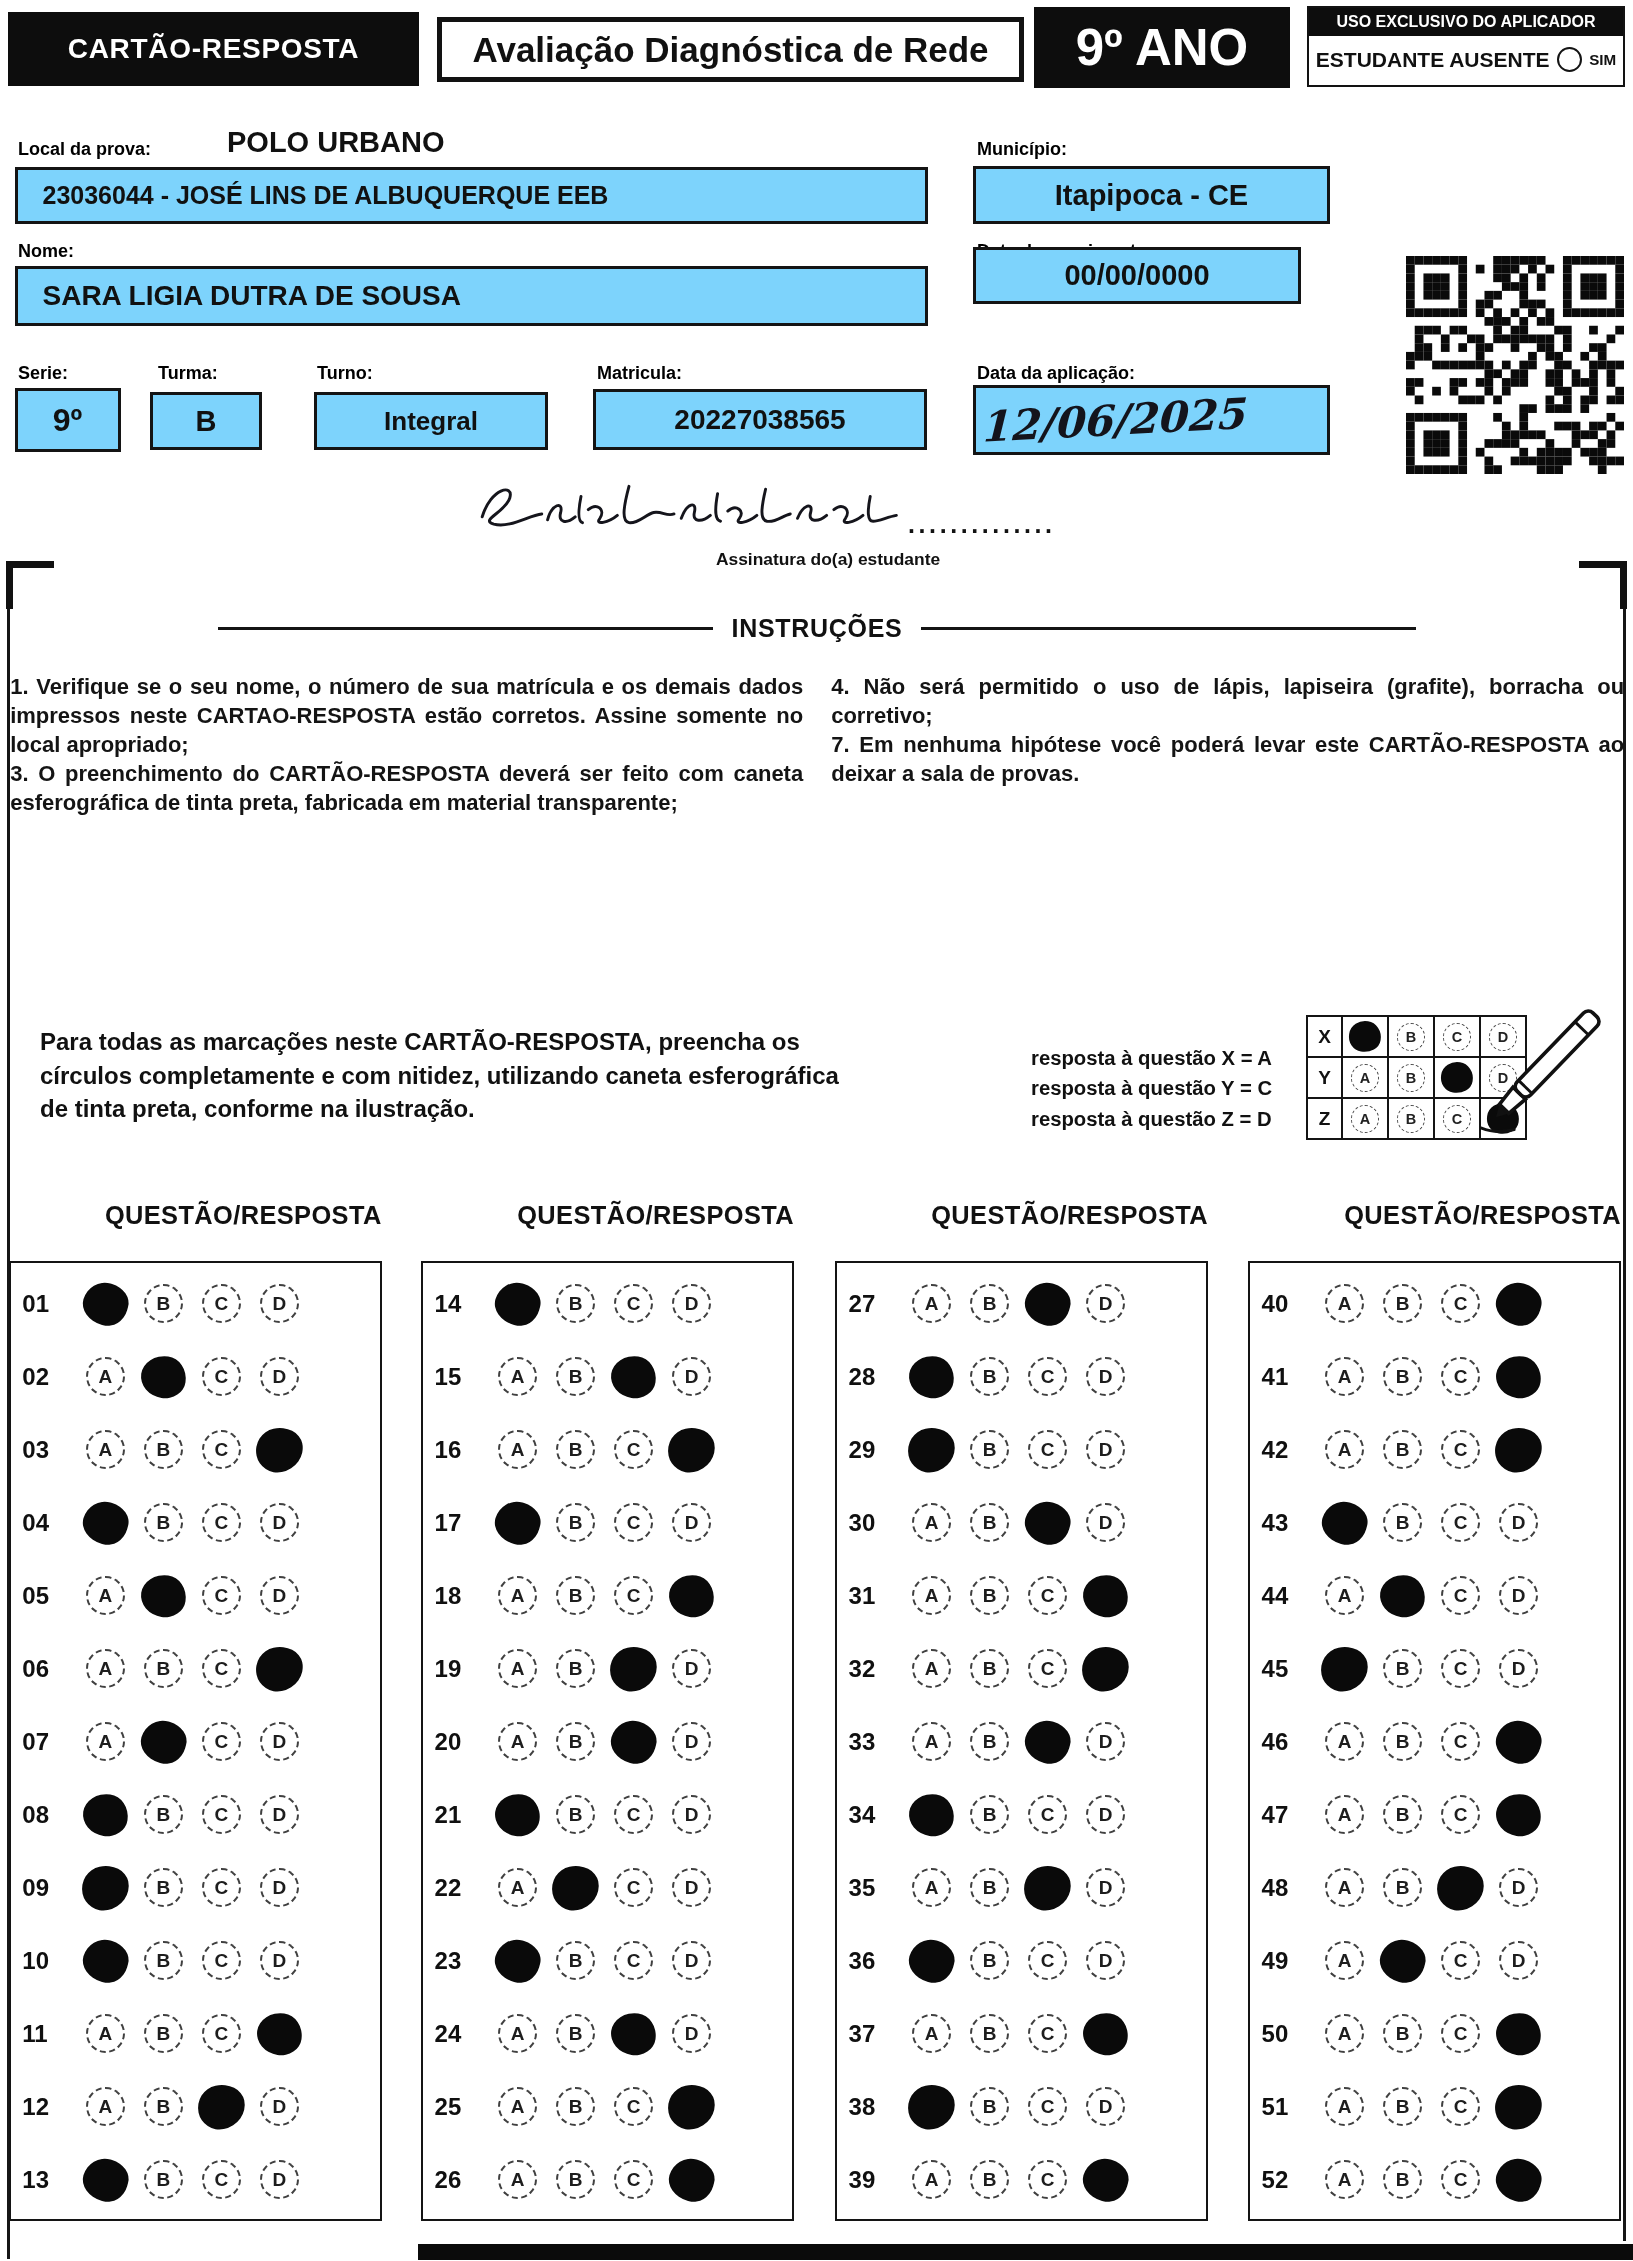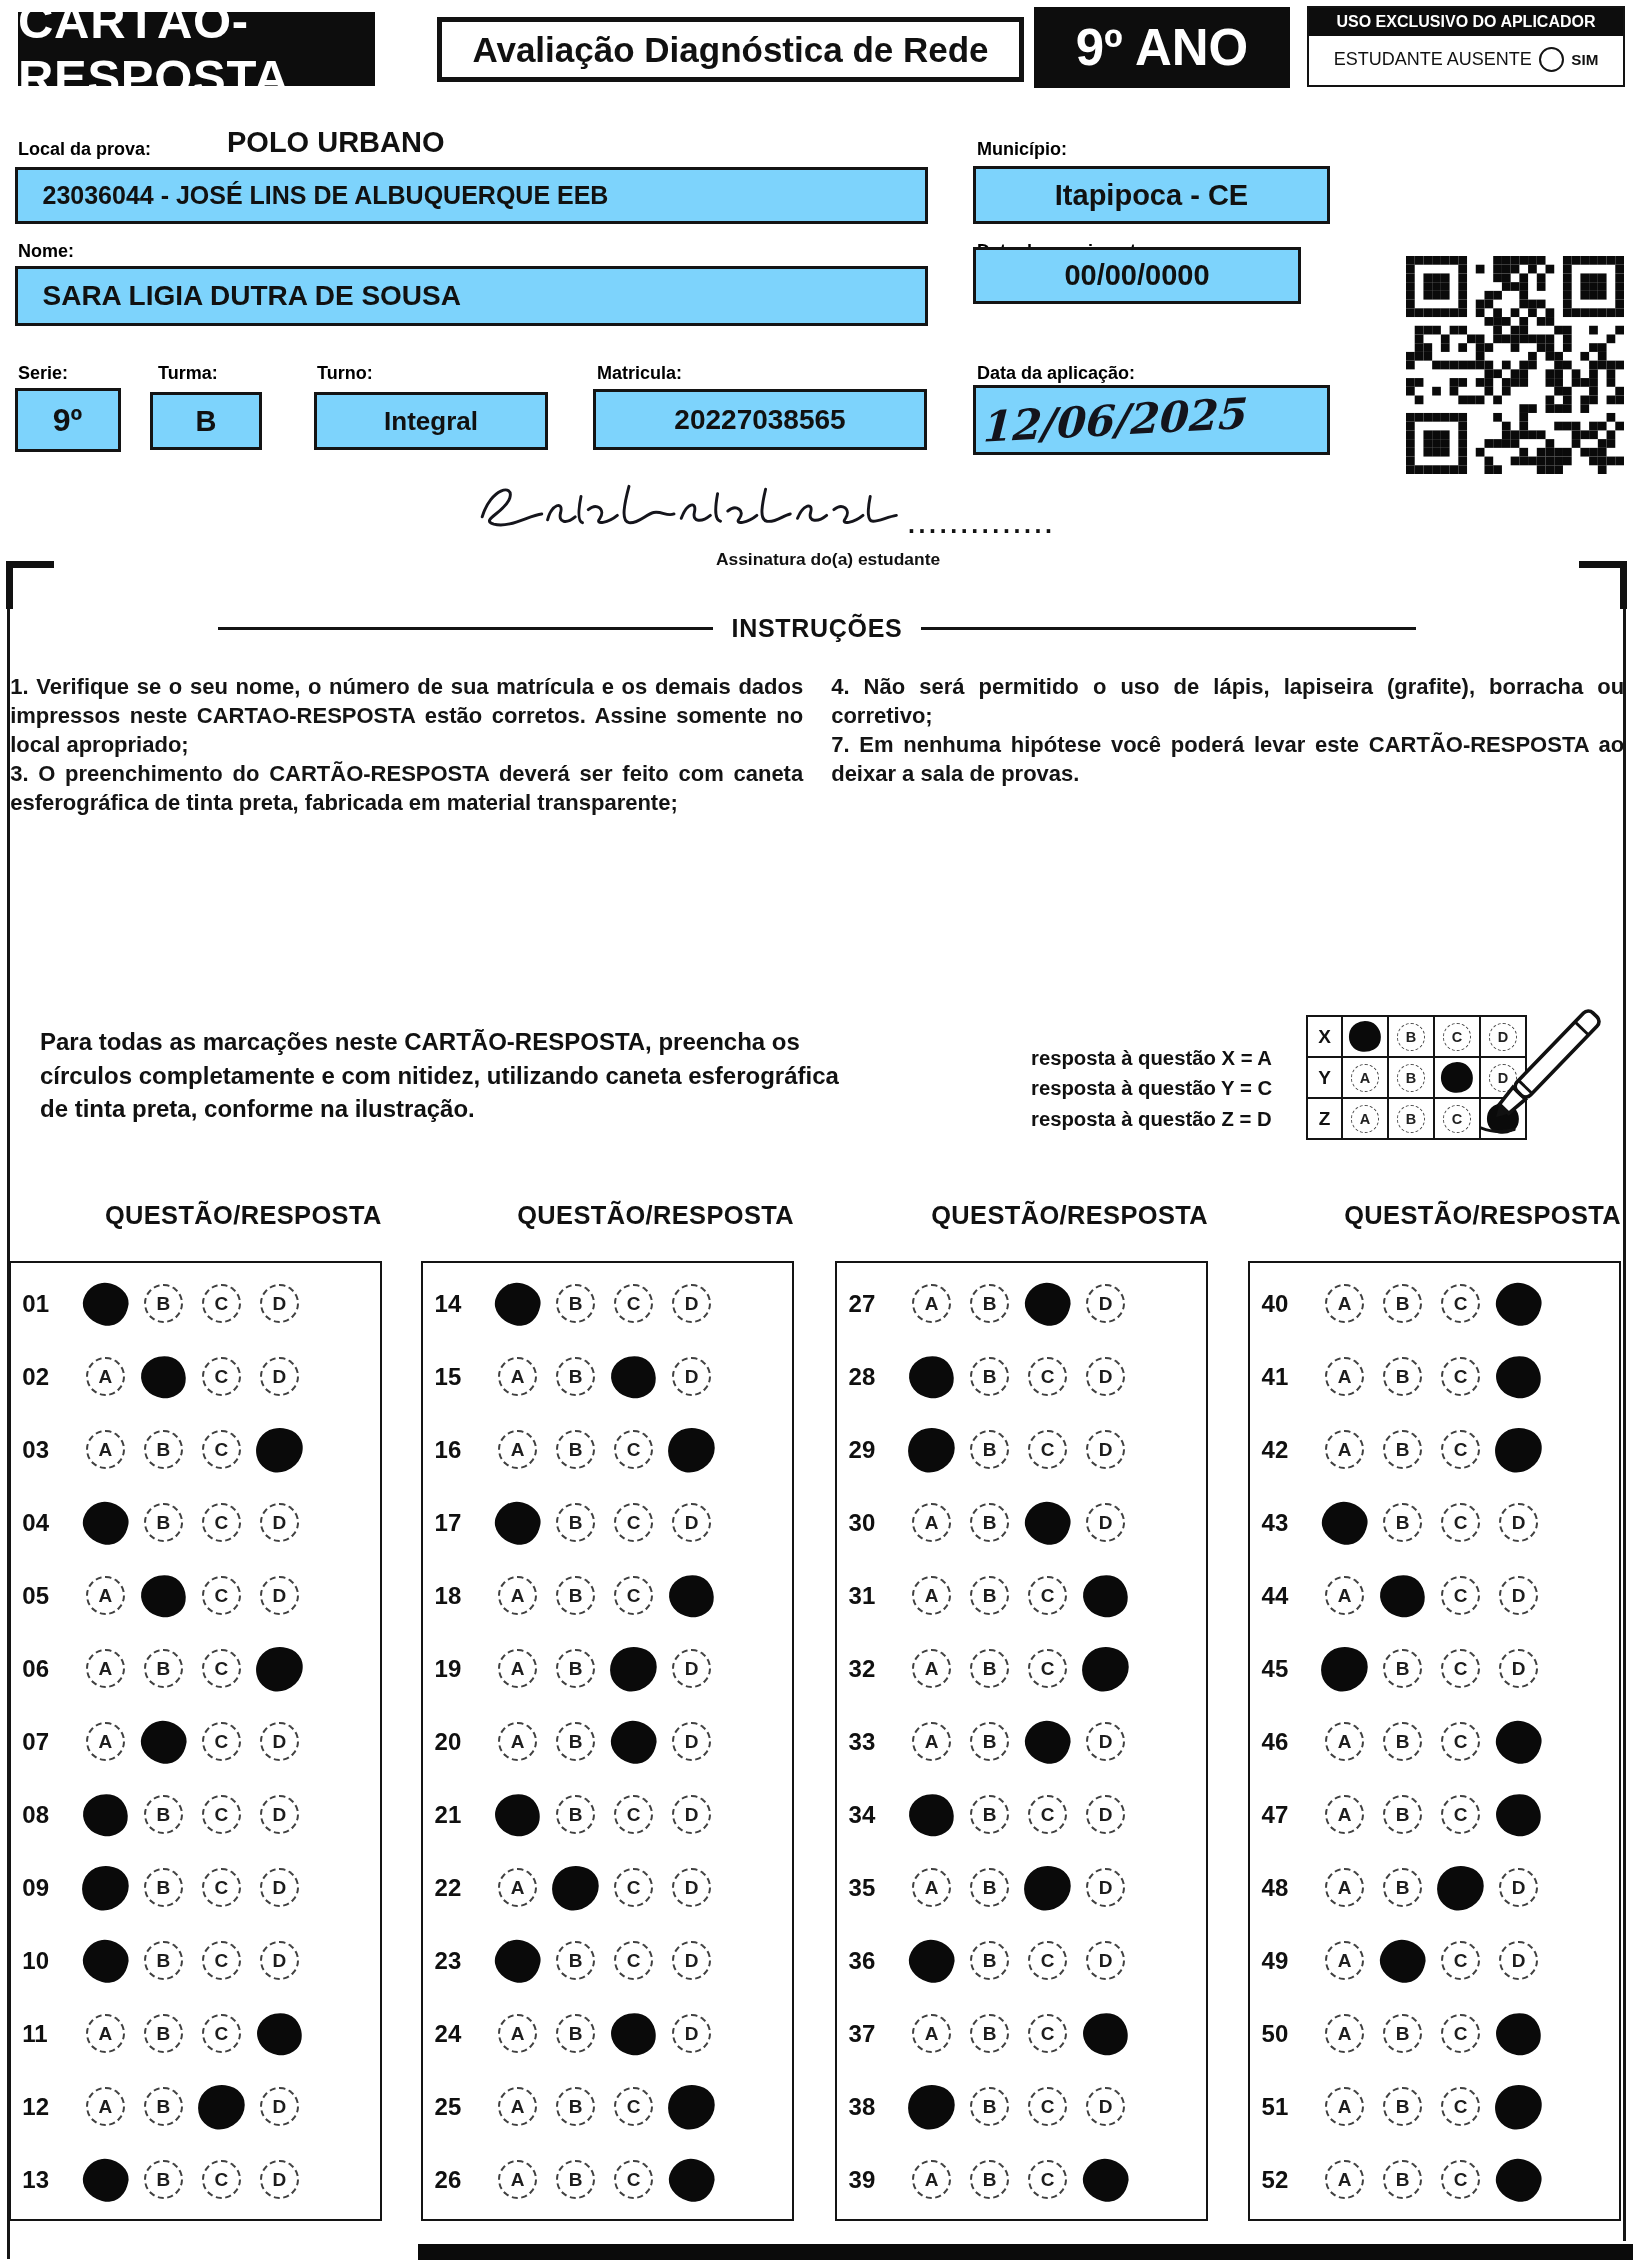--- a/index.html
+++ b/index.html
@@ -9,27 +9,27 @@
     font-family: "Liberation Sans", sans-serif;
     overflow: hidden;
   }
   .abs { position: absolute; }
   .blackbox { background: #0d0d0d; color: #fff; display: flex; align-items: center; justify-content: center; }
   .borderbox { border: 3.6px solid #141414; background: #7dd3fc; display: flex; align-items: center; }
   .centered { justify-content: center; }
   .lbl { font-size: 18px; font-weight: bold; color: #000000; }
 
   
-  #title-box { left: 18px; top: 11.6px; width: 357px; height: 74px; font-size: 49px; font-weight: bold; letter-spacing: 0.7px; }
+  #title-box { left: 8px; top: 11.6px; width: 411px; height: 74px; font-size: 28px; font-weight: bold; letter-spacing: 0.7px; }
   #subtitle-box { left: 437px; top: 17.4px; width: 587px; height: 65px; border: 5.1px solid #121212; display: flex; align-items: center; justify-content: center; font-size: 35px; font-weight: bold; }
   #grade-box { left: 1034px; top: 7.3px; width: 256px; height: 81px; font-size: 51px; font-weight: bold; }
   #aplicador-box { left: 1307px; top: 5.8px; width: 318px; height: 81px; border: 2.9px solid #121212; background: #fff; }
   #apl-head { background: #0d0d0d; color: #fff; height: 28px; display: flex; align-items: center; justify-content: center; font-size: 16px; font-weight: bold; }
   #apl-body { height: 48px; display: flex; align-items: center; justify-content: center; gap: 7.3px; }
-  #apl-body .txt { font-size: 18px; font-weight: normal; }
+  #apl-body .txt { font-size: 21px; font-weight: bold; }
   #absent-circle { width: 25px; height: 25px; border: 2.2px solid #141414; border-radius: 50%; }
   #apl-body .sim { font-size: 15.2px; font-weight: bold; }
 
   
   #local-label { left: 18px; top: 139px; }
   #local-value { left: 227px; top: 126px; font-size: 29px; font-weight: bold; }
   #municipio-label { left: 977px; top: 139px; }
   #school-box { left: 14.5px; top: 167px; width: 913px; height: 57px; padding-left: 25px; font-size: 25px; font-weight: bold; }
   #municipio-box { left: 973px; top: 166px; width: 357px; height: 58px; font-size: 29px; font-weight: bold; }
   #nome-label { left: 18px; top: 241px; }

